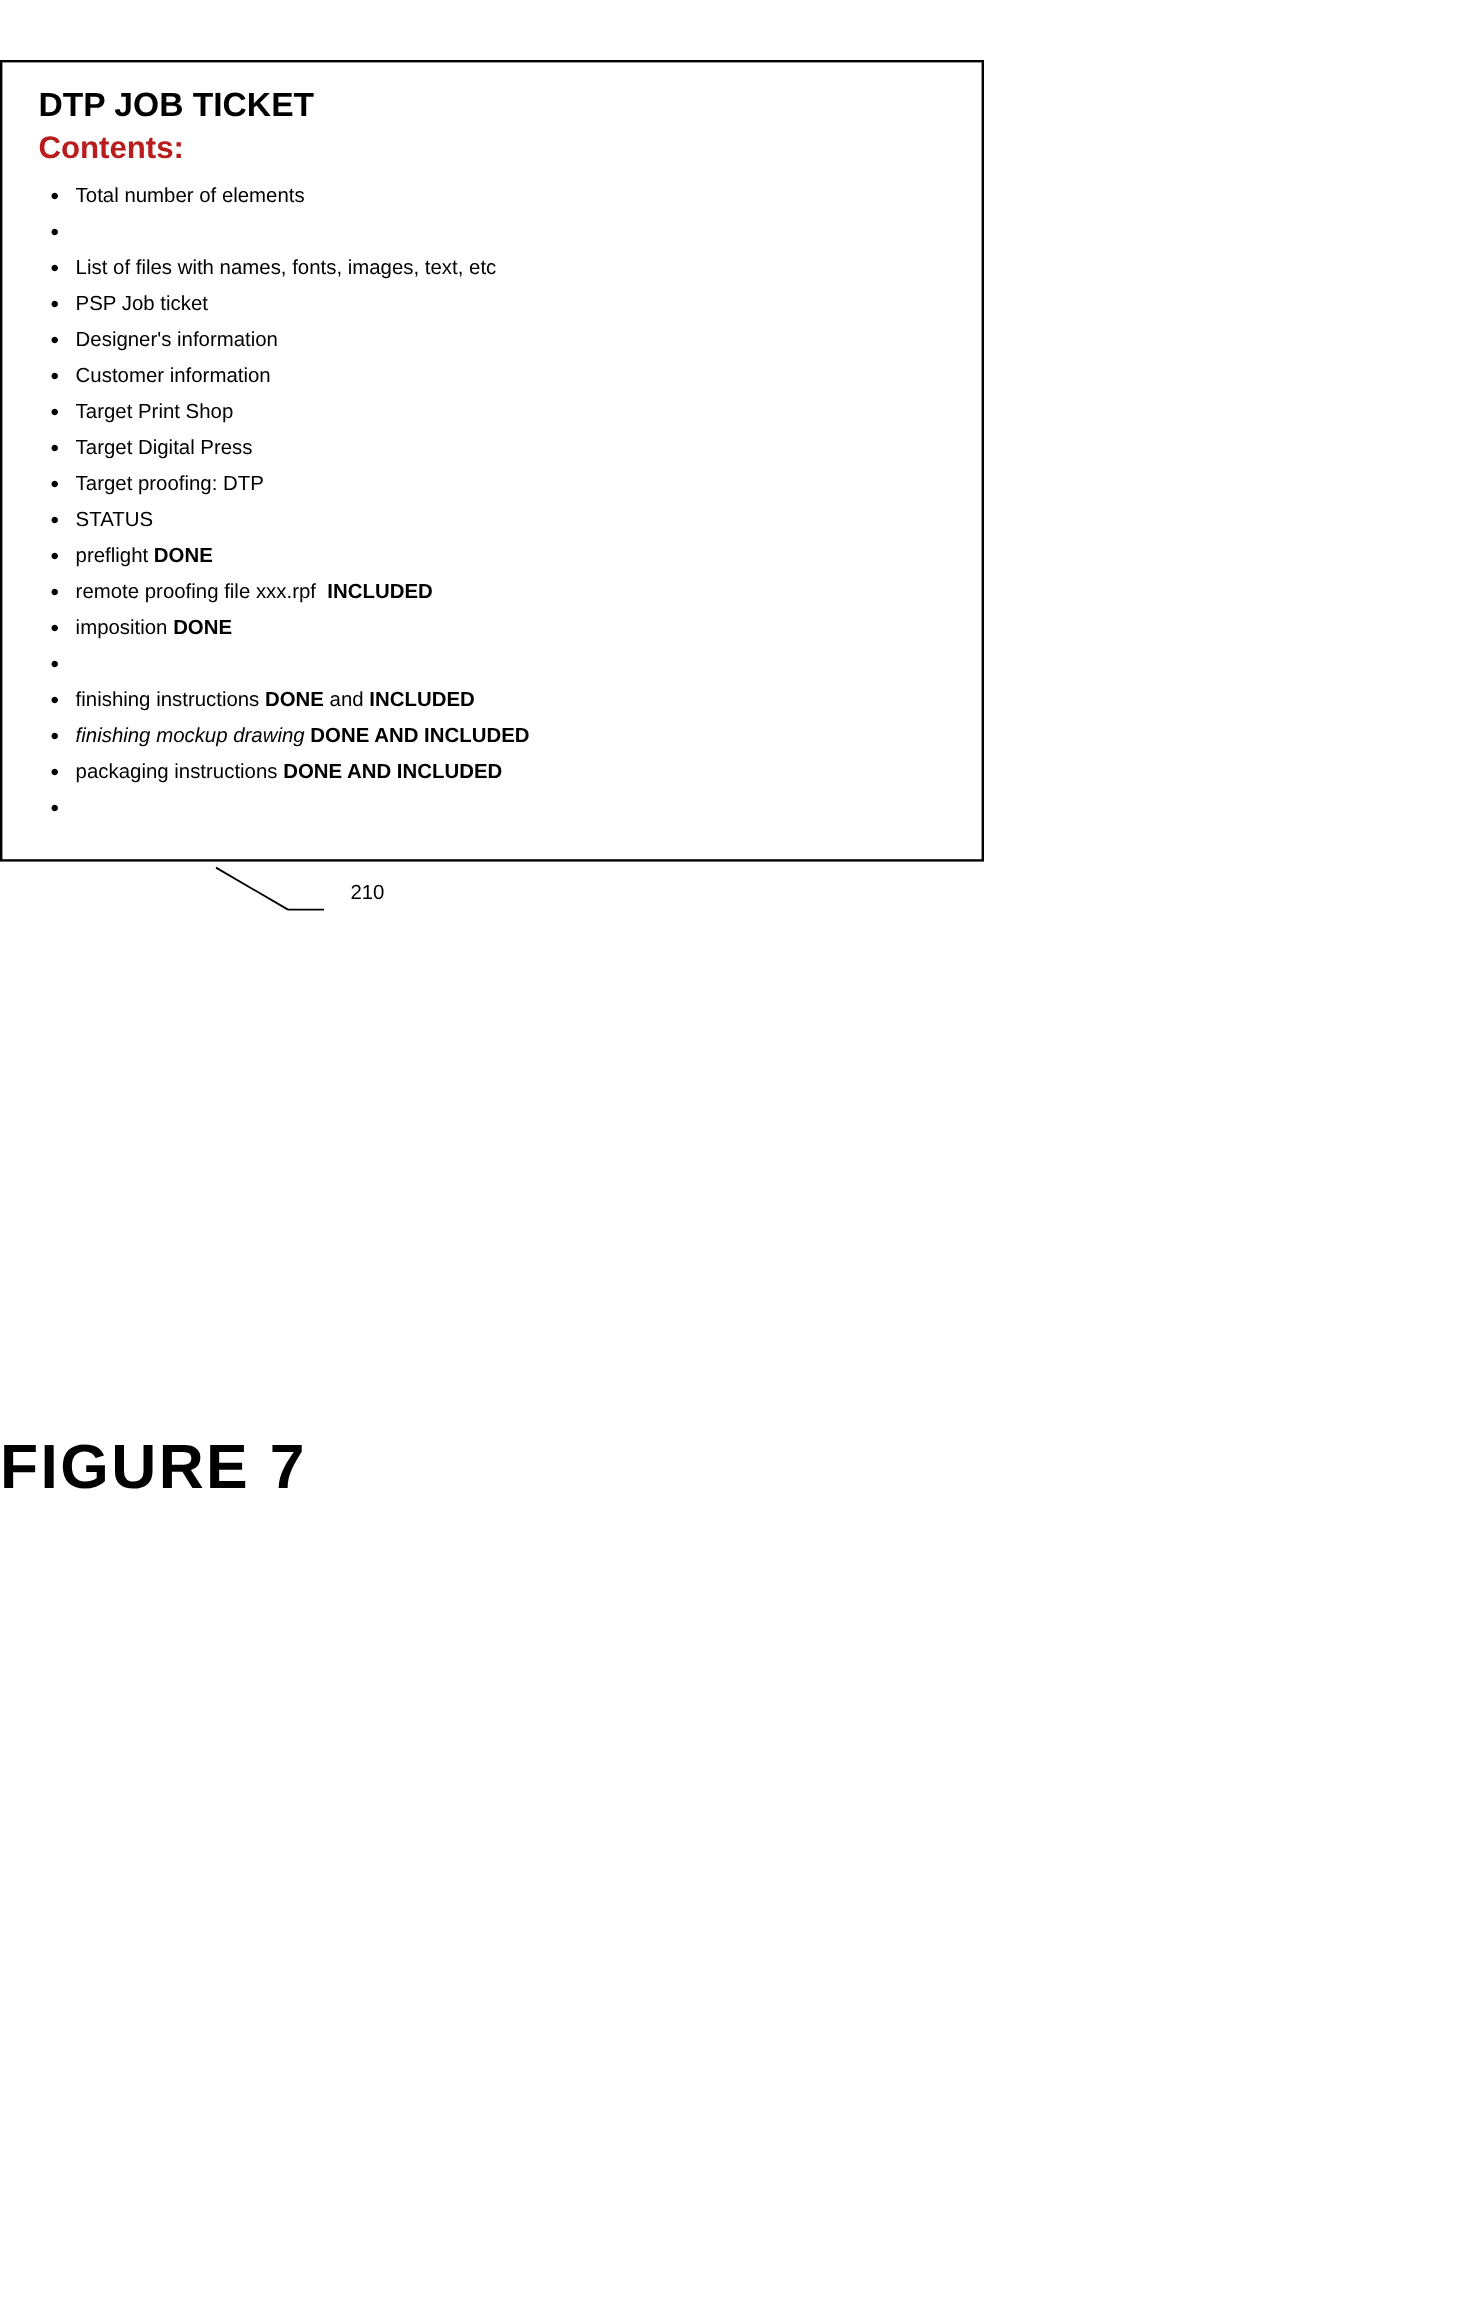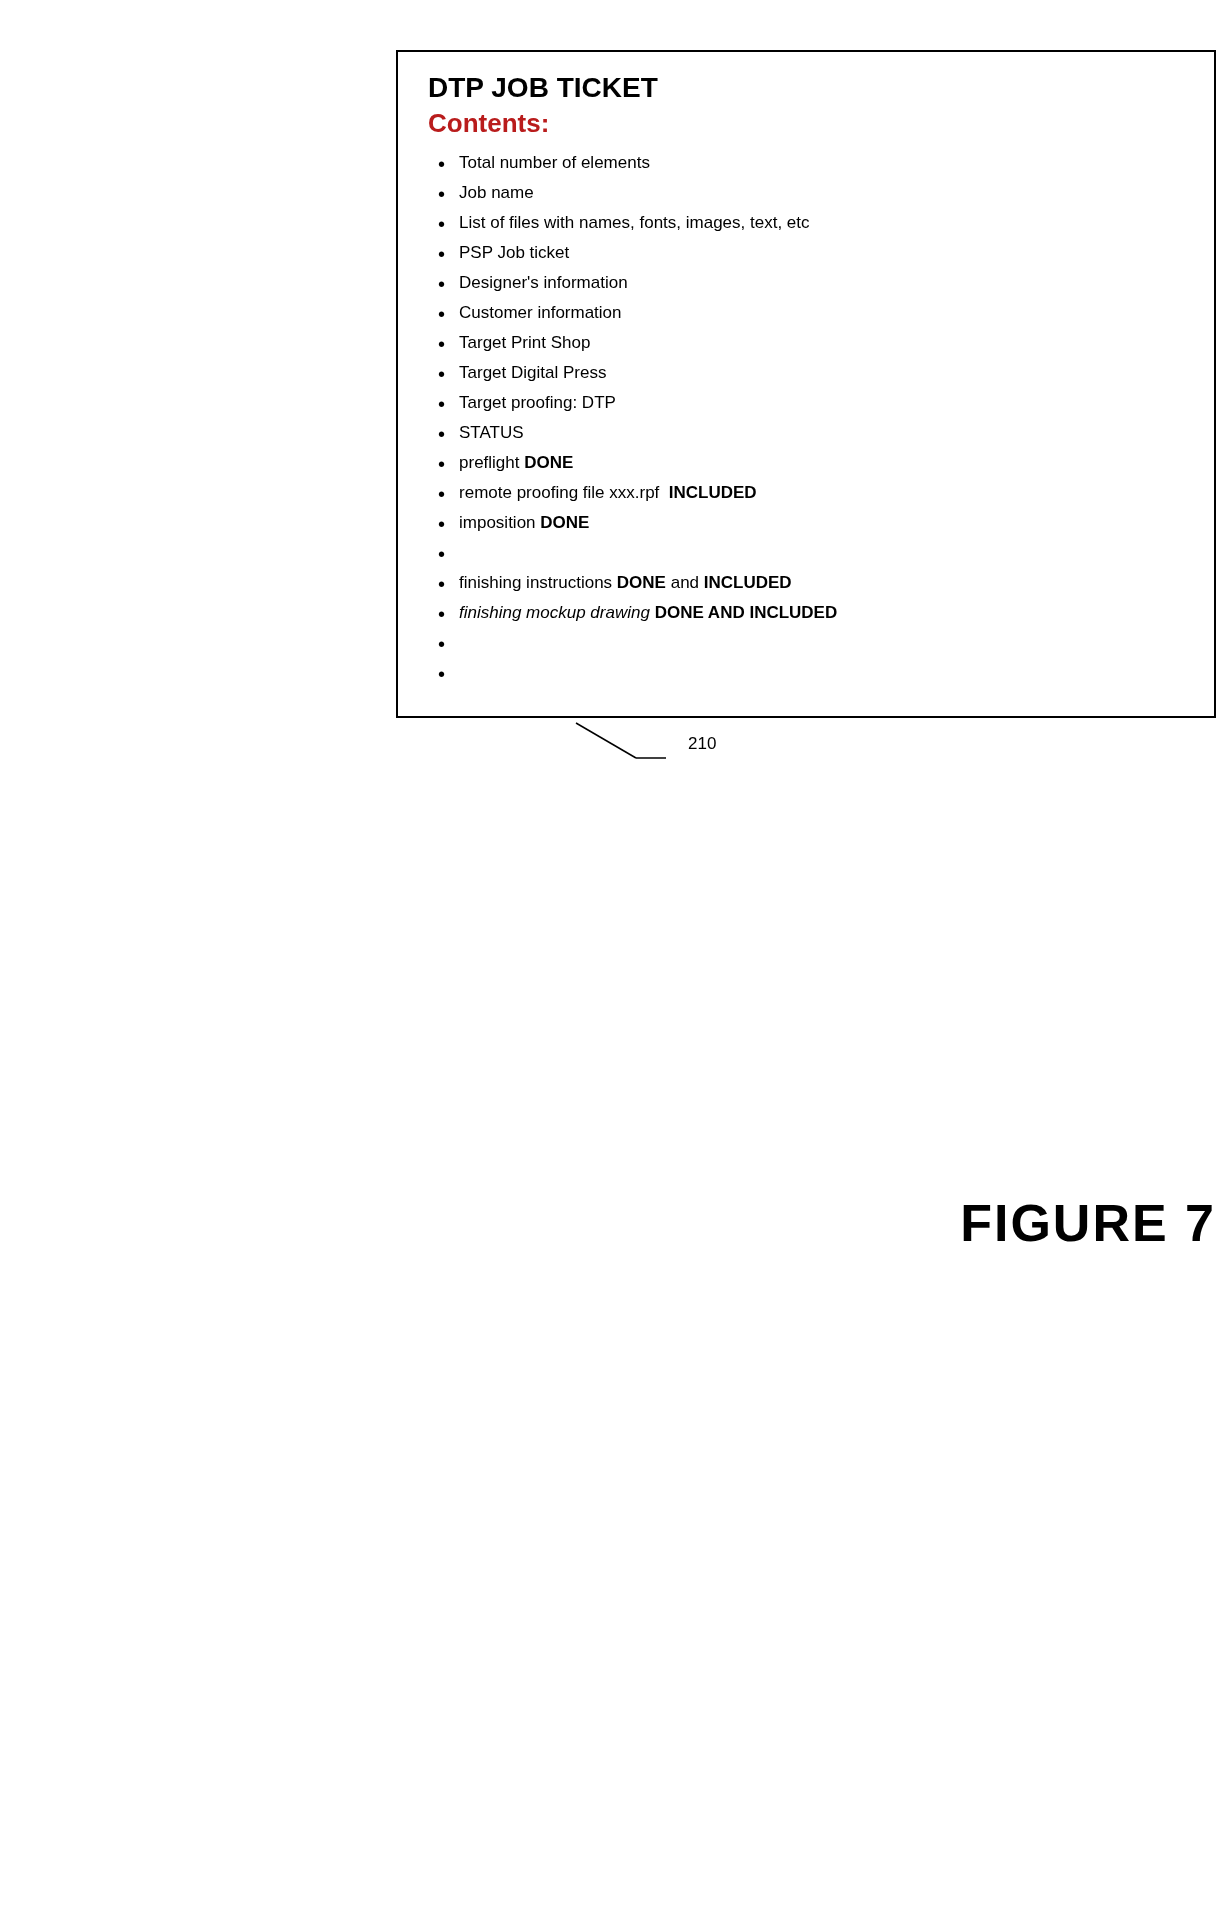--- a/index.html
+++ b/index.html
@@ -15,21 +15,21 @@
       min-height: 1916px;
       position: relative;
     }
 
     .page-container {
       width: 1216px;
       min-height: 1916px;
       background: #ffffff;
       display: flex;
       flex-direction: column;
-      align-items: flex-end;
+      align-items: flex-start;
       padding-top: 30px;
     }
 
     .ticket-box {
       border: 2px solid #000000;
       width: 820px;
       padding: 20px 30px 25px 30px;
       margin-top: 20px;
       position: relative;
     }
@@ -96,21 +96,20 @@
     <div class="ticket-title">DTP JOB TICKET</div>
     <div class="ticket-contents-label">Contents:</div>
     <ul class="ticket-list">
 
       <li>
         <span class="bullet">•</span>
         <span class="item-text">Total number of elements</span>
       </li>
       <li>
         <span class="bullet">•</span>
-        <span class="item-text">Job name</span>
       </li>
       <li>
         <span class="bullet">•</span>
         <span class="item-text">List of files with names, fonts, images, text, etc</span>
       </li>
       <li>
         <span class="bullet">•</span>
         <span class="item-text">PSP Job ticket</span>
       </li>
       <li>
@@ -155,20 +154,21 @@
       <li>
         <span class="bullet">•</span>
         <span class="item-text">finishing instructions <strong>DONE</strong> and <strong>INCLUDED</strong></span>
       </li>
       <li>
         <span class="bullet">•</span>
         <span class="item-text"><em>finishing mockup drawing</em> <strong>DONE AND INCLUDED</strong></span>
       </li>
       <li>
         <span class="bullet">•</span>
+        <span class="item-text">packaging instructions <strong>DONE AND INCLUDED</strong></span>
       </li>
       <li>
         <span class="bullet">•</span>
       </li>
 
     </ul>
   </div>
 
   <div style="width:820px; display:flex; align-items:flex-start; margin-top:0px;">
     <svg width="160" height="55" style="margin-left:160px; margin-top:0px;">

